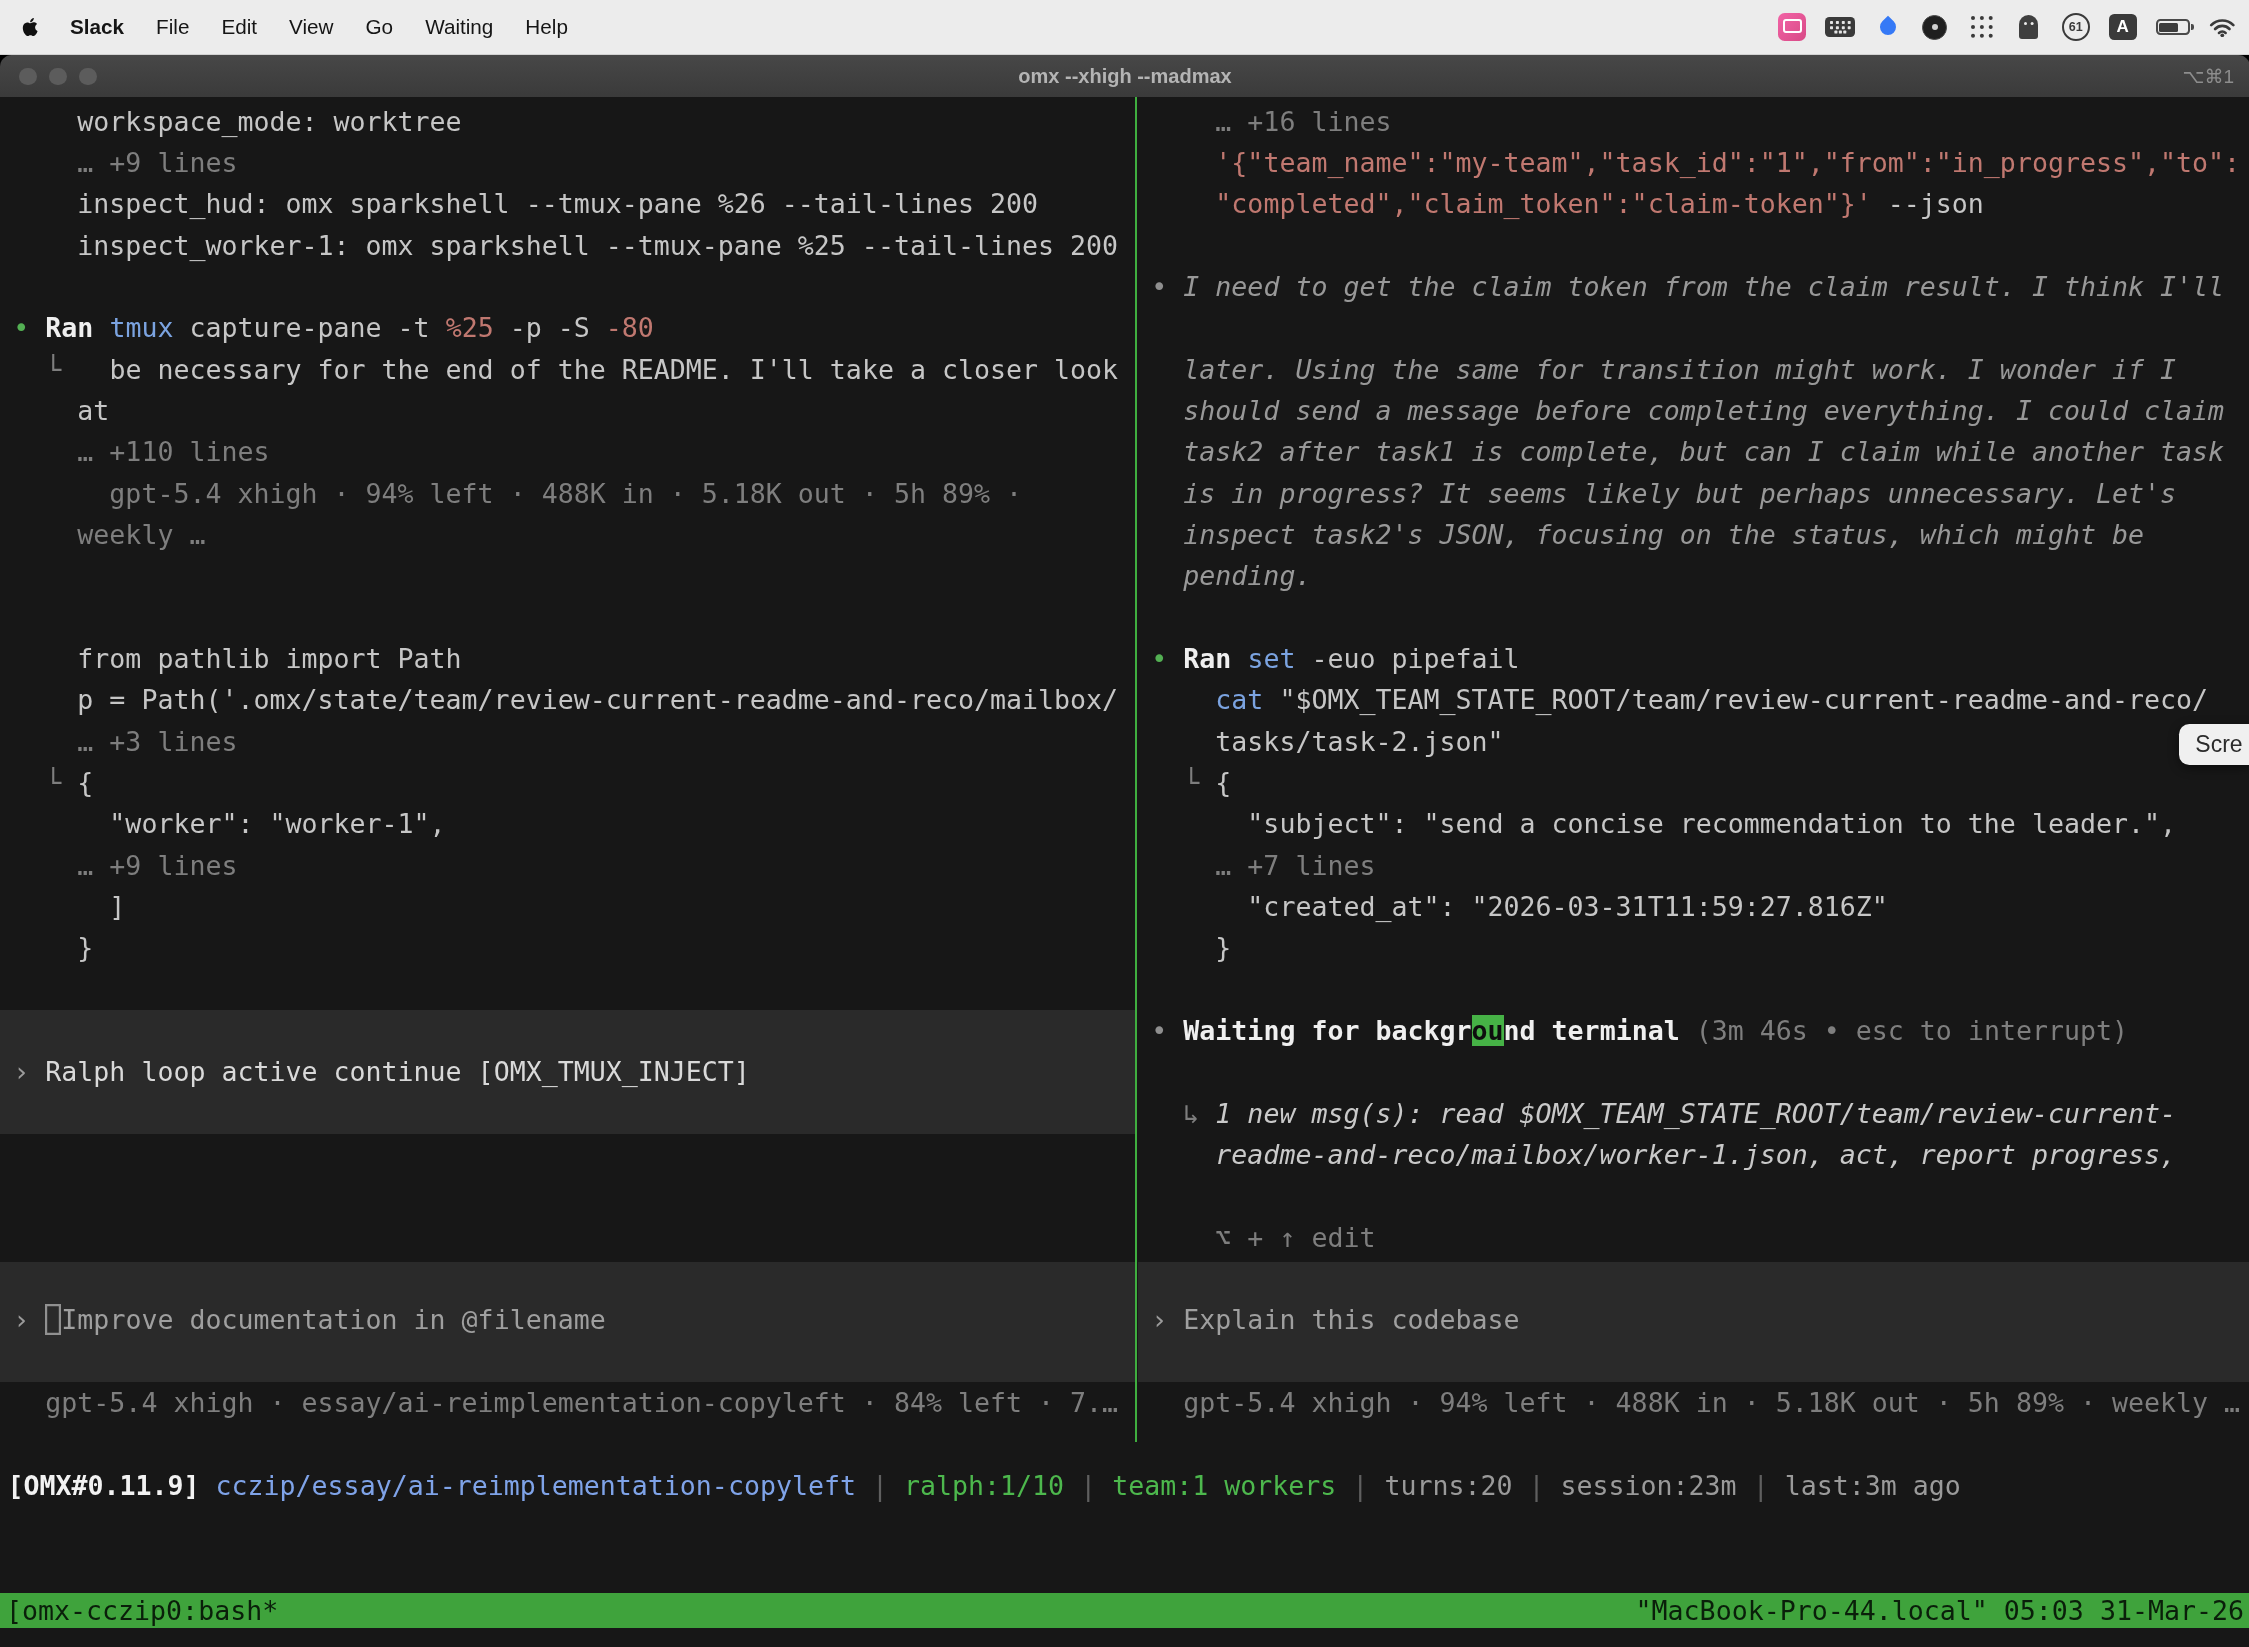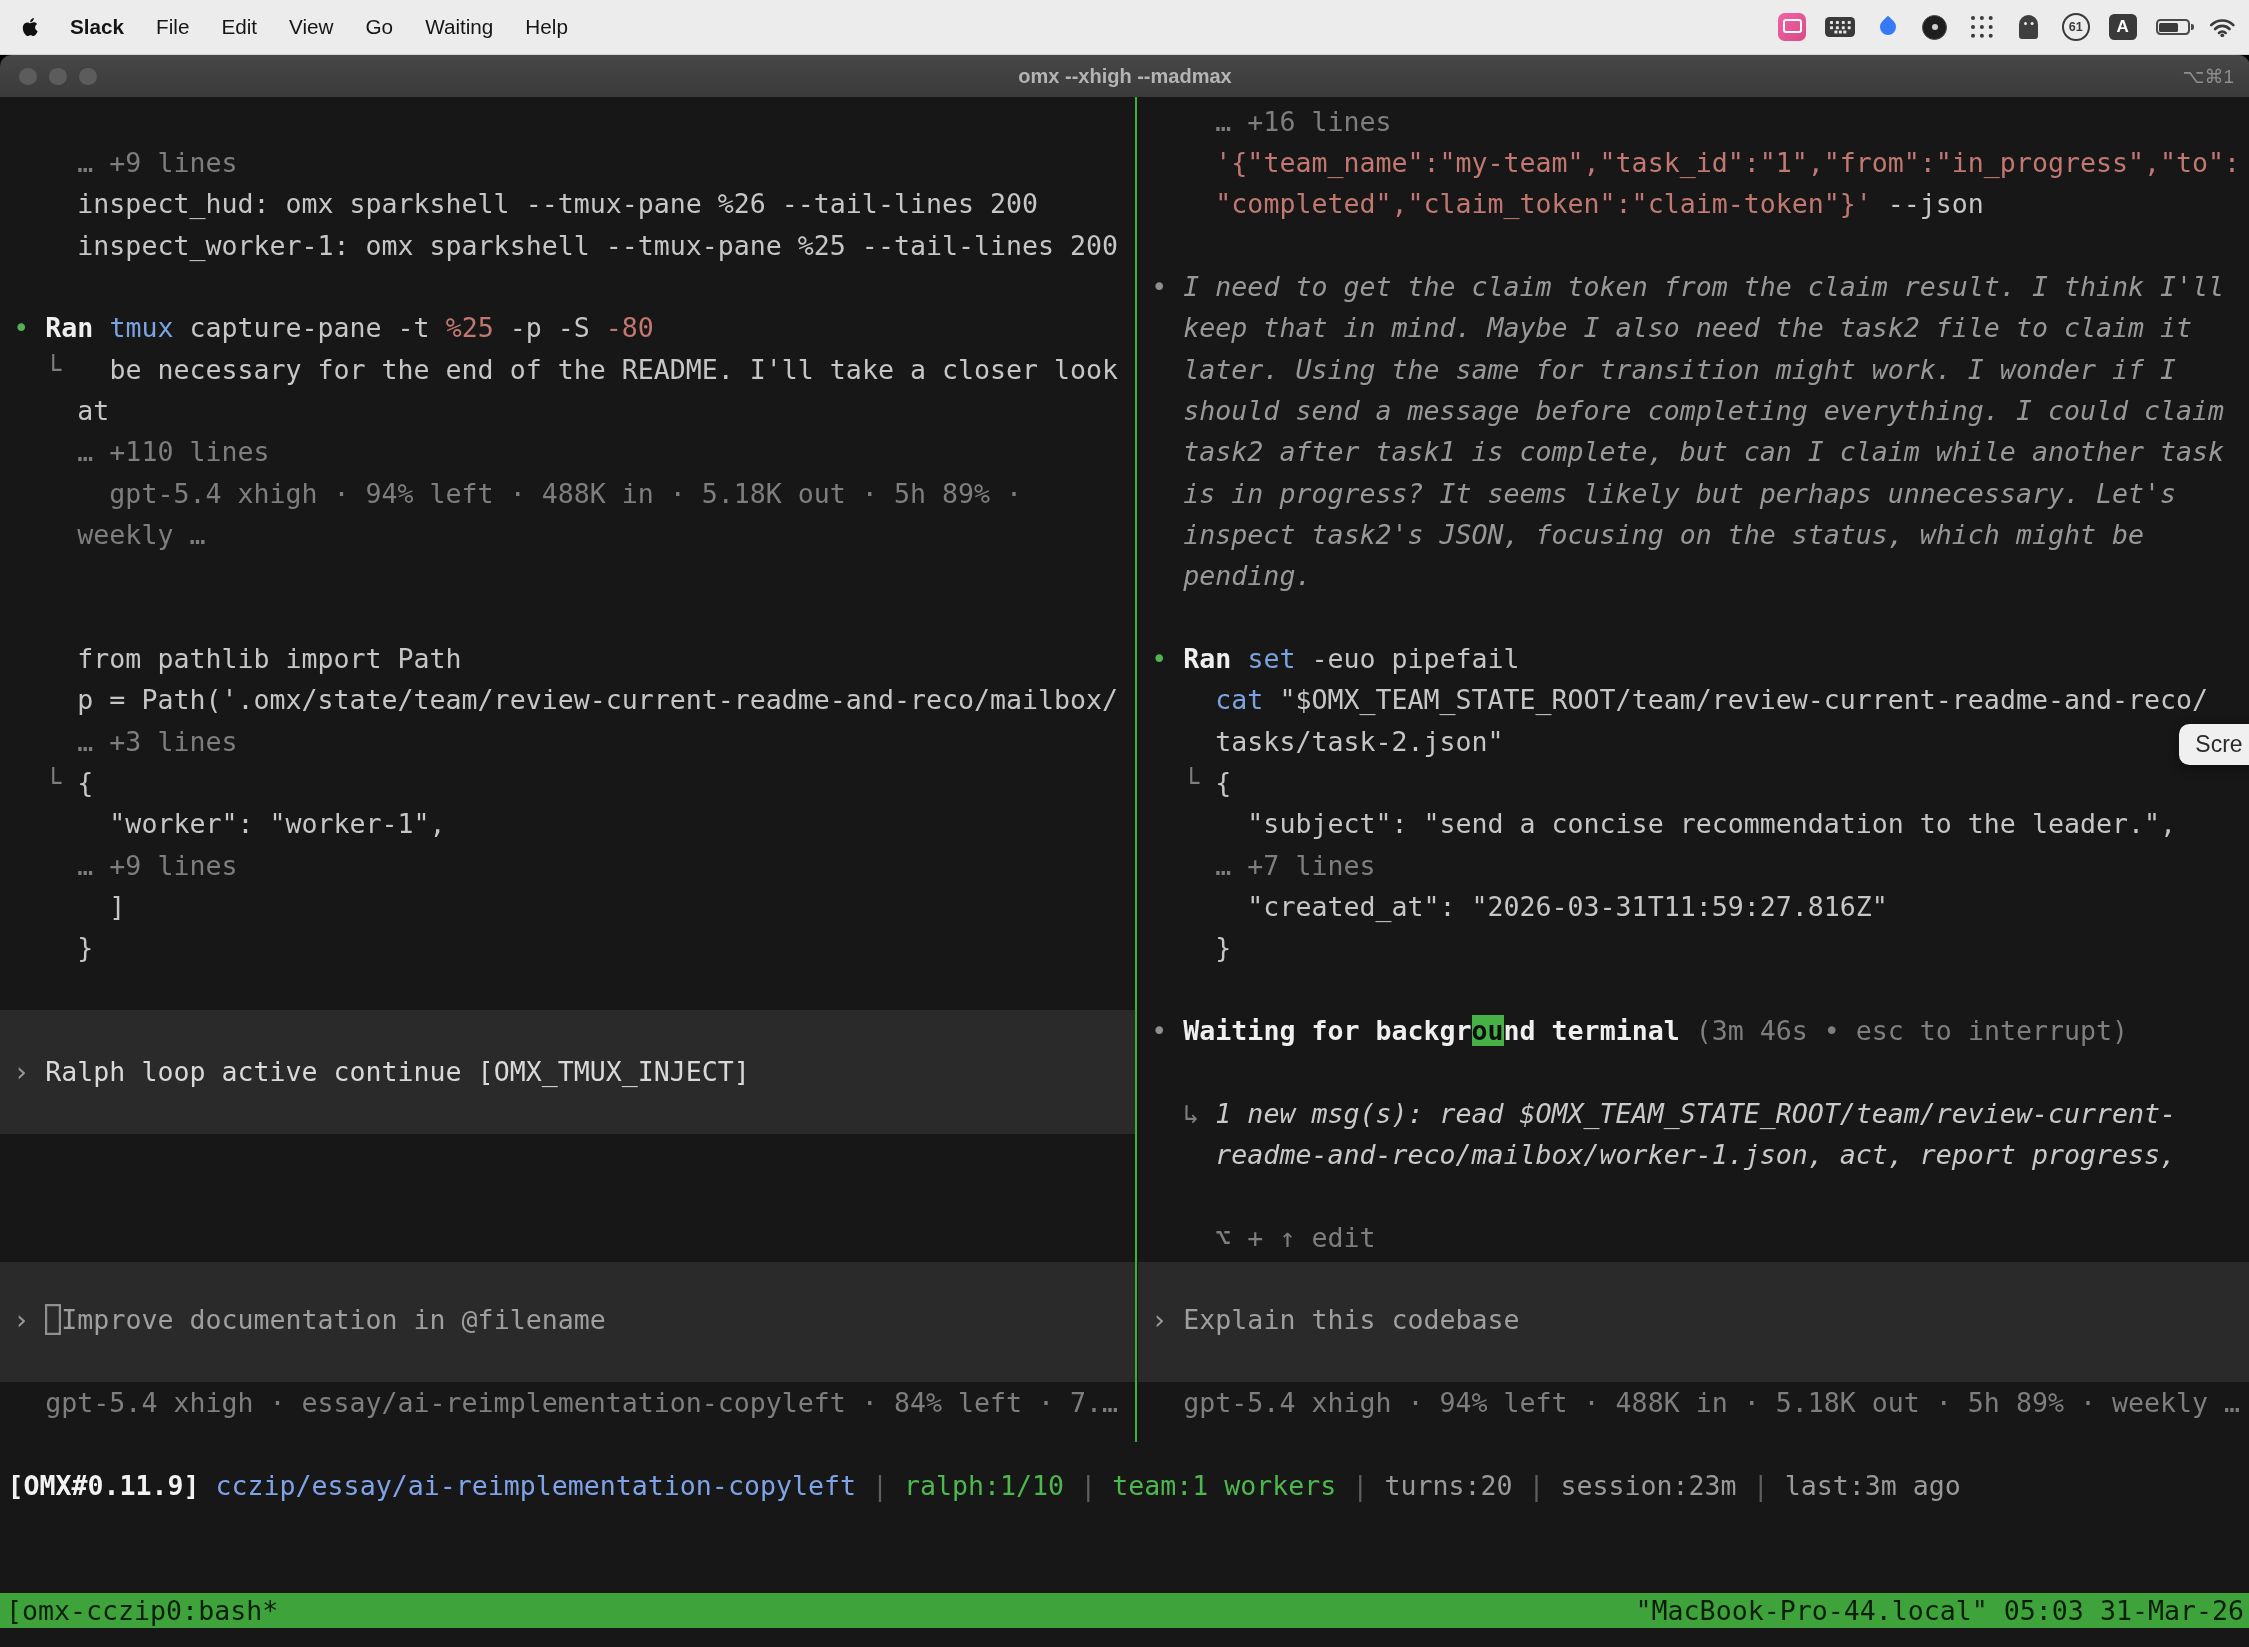--- a/index.html
+++ b/index.html
@@ -137,20 +137,21 @@
     <span class="tl tl2"></span>
     <span class="tl tl3"></span>
     <div class="wtitle">omx --xhigh --madmax</div>
     <div class="whint">⌥⌘1</div>
   </div>
 
   <div class="terminal">
     <div class="pane left">
       <div class="band band1"></div>
       <div class="band band2"></div>
+    <div class="tline" style="top: 3.7px;"><span class="c-fg">    workspace_mode: worktree</span></div>
         <div class="tline" style="top: 45px;"><span class="c-dim">    … +9 lines</span></div>
         <div class="tline" style="top: 86px;"><span class="c-fg">    inspect_hud: omx sparkshell --tmux-pane %26 --tail-lines 200</span></div>
         <div class="tline" style="top: 128px;"><span class="c-fg">    inspect_worker-1: omx sparkshell --tmux-pane %25 --tail-lines 200</span></div>
         <div class="tline" style="top: 210px;"><span class="c-green">• </span><span class="c-bold">Ran </span><span class="c-blue">tmux </span><span class="c-fg">capture-pane -t </span><span class="c-red">%25</span><span class="c-fg"> -p -S </span><span class="c-red">-80</span></div>
         <div class="tline" style="top: 252px;"><span class="c-dim">  └   </span><span class="c-fg">be necessary for the end of the README. I'll take a closer look</span></div>
         <div class="tline" style="top: 293px;"><span class="c-fg">    at</span></div>
         <div class="tline" style="top: 334px;"><span class="c-dim">    … +110 lines</span></div>
         <div class="tline" style="top: 376px;"><span class="c-dim">      gpt-5.4 xhigh · 94% left · 488K in · 5.18K out · 5h 89% ·</span></div>
         <div class="tline" style="top: 417px;"><span class="c-dim">    weekly …</span></div>
         <div class="tline" style="top: 541px;"><span class="c-fg">    from pathlib import Path</span></div>
@@ -165,21 +166,20 @@
         <div class="tline" style="top: 1202px;"><span class="c-chev">› </span><span class="c-cursor"> </span><span class="c-ghost">Improve documentation in @filename</span></div>
         <div class="tline" style="top: 1285px;"><span class="c-dim">  gpt-5.4 xhigh · essay/ai-reimplementation-copyleft · 84% left · 7.…</span></div>
       </div>
     <div class="divider"></div>
     <div class="pane right">
       <div class="band band2"></div>
     <div class="tline" style="top: 3.7px;"><span class="c-dim">    … +16 lines</span></div>
         <div class="tline" style="top: 45px;"><span class="c-fg">    </span><span class="c-red">'{"team_name":"my-team","task_id":"1","from":"in_progress","to":</span></div>
         <div class="tline" style="top: 86px;"><span class="c-fg">    </span><span class="c-red">"completed","claim_token":"claim-token"}'</span><span class="c-fg"> --json</span></div>
         <div class="tline" style="top: 169px;"><span class="c-dimb">• </span><span class="c-ital">I need to get the claim token from the claim result. I think I'll</span></div>
-        <div class="tline" style="top: 210px;"><span class="c-ital">  keep that in mind. Maybe I also need the task2 file to claim it</span></div>
         <div class="tline" style="top: 252px;"><span class="c-ital">  later. Using the same for transition might work. I wonder if I</span></div>
         <div class="tline" style="top: 293px;"><span class="c-ital">  should send a message before completing everything. I could claim</span></div>
         <div class="tline" style="top: 334px;"><span class="c-ital">  task2 after task1 is complete, but can I claim while another task</span></div>
         <div class="tline" style="top: 376px;"><span class="c-ital">  is in progress? It seems likely but perhaps unnecessary. Let's</span></div>
         <div class="tline" style="top: 417px;"><span class="c-ital">  inspect task2's JSON, focusing on the status, which might be</span></div>
         <div class="tline" style="top: 541px;"><span class="c-green">• </span><span class="c-bold">Ran </span><span class="c-blue">set</span><span class="c-fg"> -euo pipefail</span></div>
         <div class="tline" style="top: 458px;"><span class="c-ital">  pending.</span></div>
         <div class="tline" style="top: 582px;"><span class="c-fg">    </span><span class="c-blue">cat </span><span class="c-fg">"$OMX_TEAM_STATE_ROOT/team/review-current-readme-and-reco/</span></div>
         <div class="tline" style="top: 624px;"><span class="c-fg">    tasks/task-2.json"</span></div>
         <div class="tline" style="top: 665px;"><span class="c-dim">  └ </span><span class="c-fg">{</span></div>

